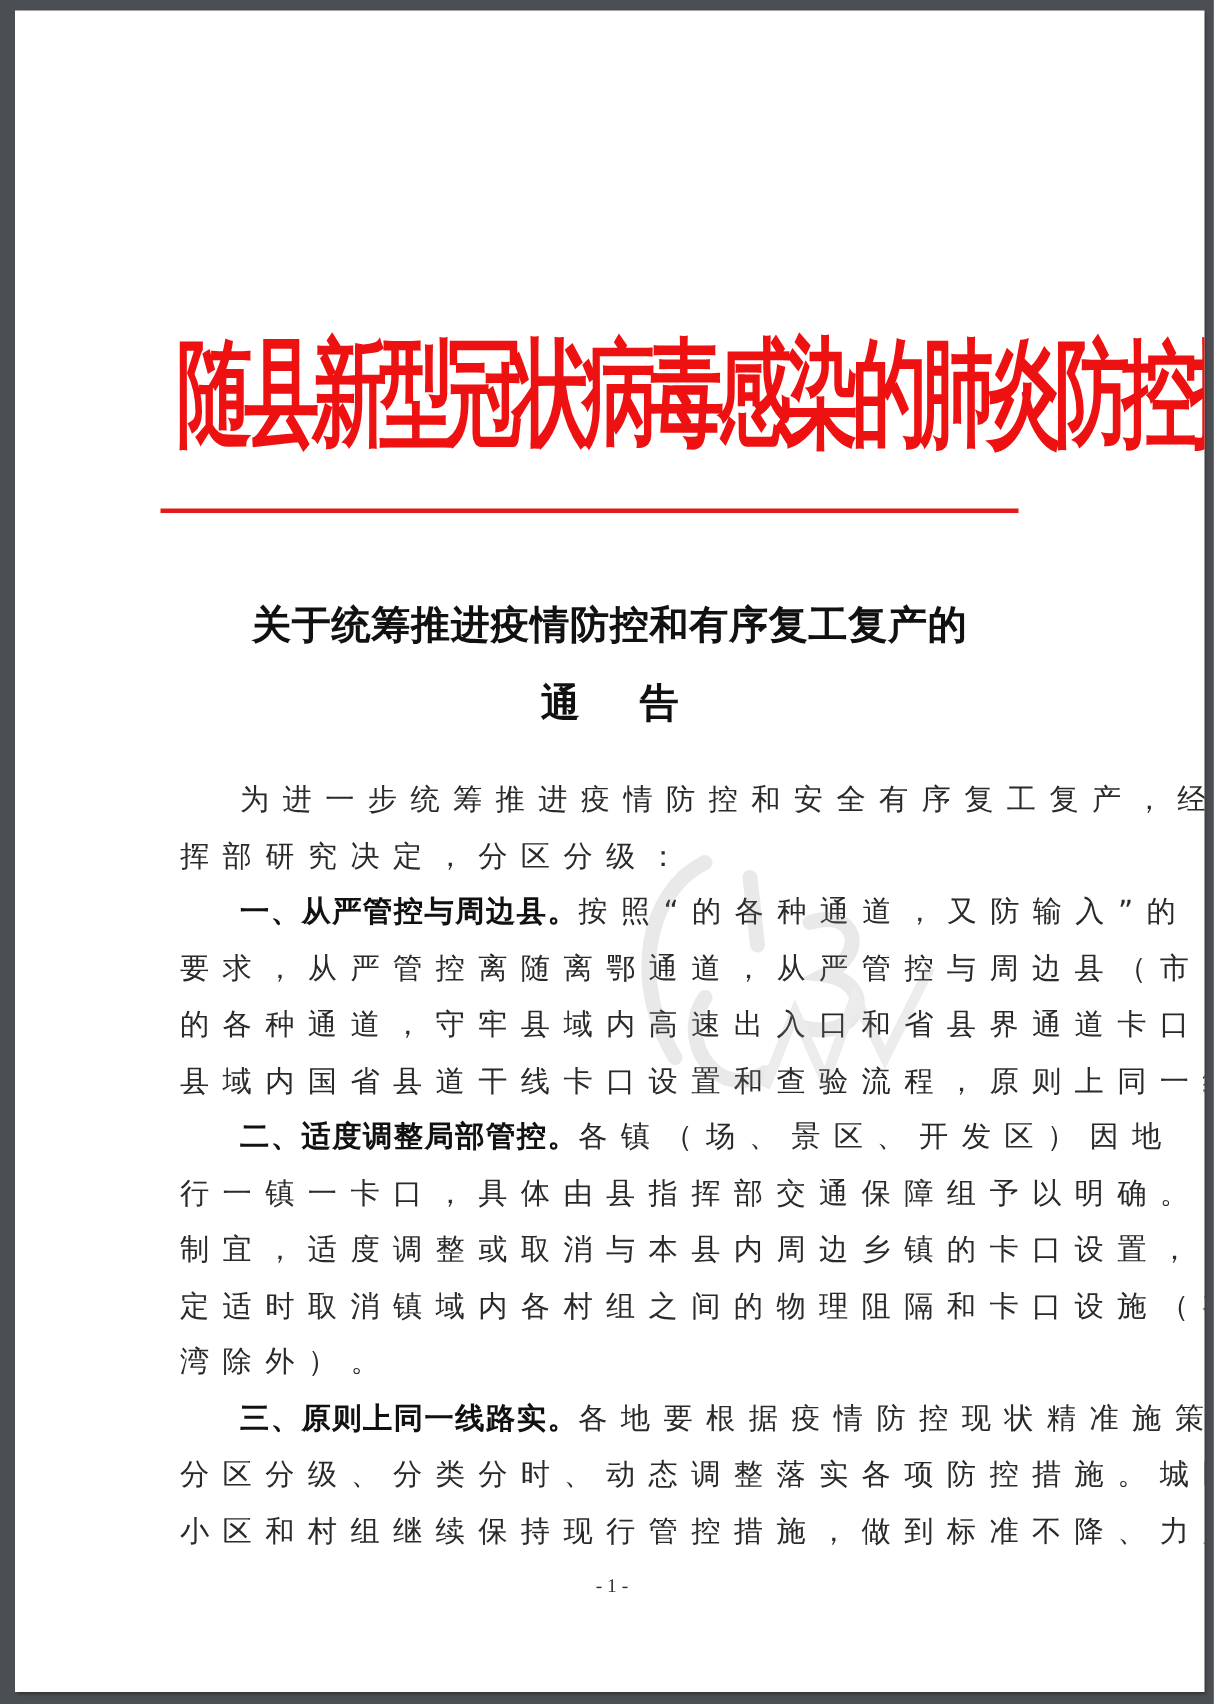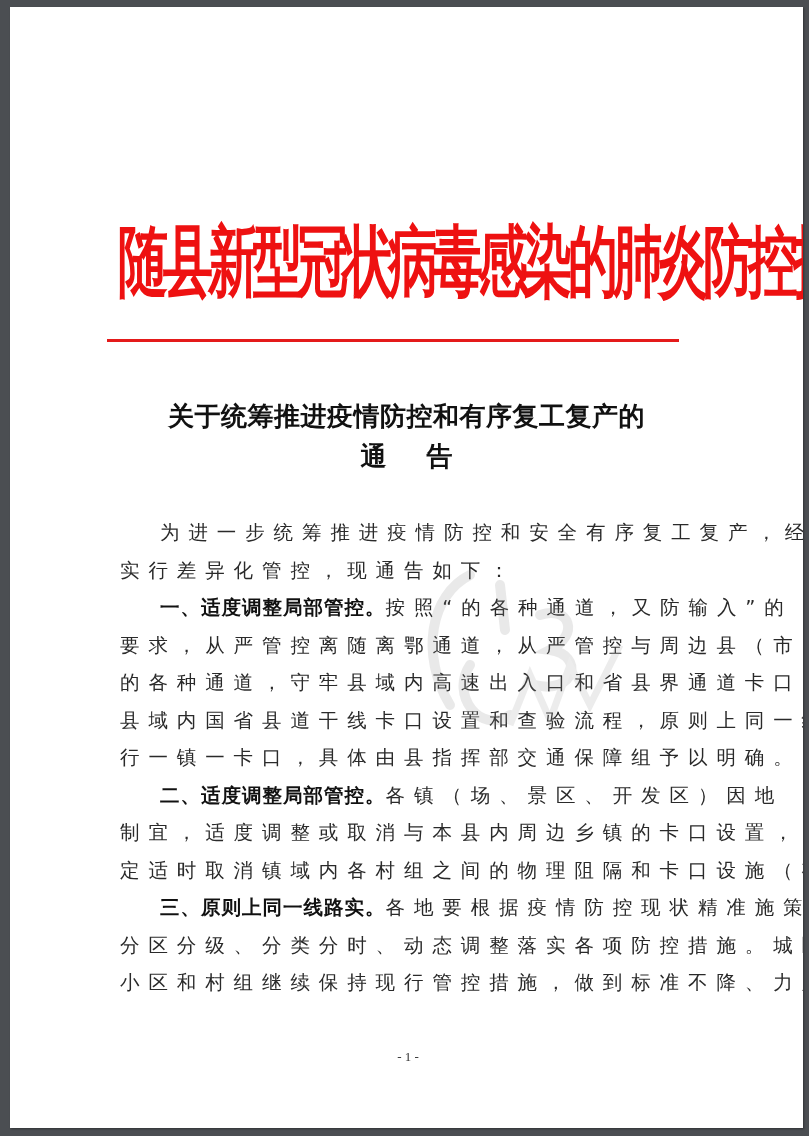--- a/index.html
+++ b/index.html
@@ -56,21 +56,21 @@
       left: 80px;
       width: 633px;
       text-align: center;
       font-family: Liberation Serif, serif;
       font-weight: bold;
       color: #111111;
       font-size: 26px;
       white-space: nowrap;
     }
     .title-1 { top: 392px; letter-spacing: 0.5px; }
-    .title-2 { top: 432px; word-spacing: 0; }
+    .title-2 { top: 444px; word-spacing: 0; }
     .title-2 .gap { display: inline-block; width: 40px; }
     .body {
       position: absolute;
       left: 110px;
       top: 507px;
       width: 575px;
       font-family: "DejaVu Sans", sans-serif;
       color: #2a2a2a;
       font-size: 19.5px;
       line-height: 37.5px;
@@ -116,29 +116,30 @@
     <div class="red-header">随县新型冠状病毒感染的肺炎防控指挥部</div>
     <div class="red-rule"></div>
 
     <div class="doc-title title-1">关于统筹推进疫情防控和有序复工复产的</div>
     <div class="doc-title title-2">
       <span>通</span><span class="gap"></span><span>告</span>
     </div>
 
     <div class="body">
       <span class="line indent"><span>为进一步统筹推进疫情防控和安全有序复工复产，经县指</span></span>
-      <span class="line"><span>实行差异化管控，现通告如下：</span></span>
-      <span class="line indent"><span class="heading">一、适度调整局部管控。</span><span>按照“的各种通道，又防输入”的</span></span>
+      <span class="line"><span>挥部研究决定，分区分级：</span></span>
+      <span class="line indent"><span class="heading">一、从严管控与周边县。</span><span>按照“的各种通道，又防输入”的</span></span>
       <span class="line"><span>要求，从严管控离随离鄂通道，从严管控与周边县（市、区）</span></span>
       <span class="line"><span>的各种通道，守牢县域内高速出入口和省县界通道卡口。优化</span></span>
       <span class="line"><span>县域内国省县道干线卡口设置和查验流程，原则上同一线路实</span></span>
+      <span class="line indent"><span class="heading">二、适度调整局部管控。</span><span>各镇（场、景区、开发区）因地</span></span>
       <span class="line"><span>行一镇一卡口，具体由县指挥部交通保障组予以明确。</span></span>
-      <span class="line indent"><span class="heading">二、适度调整局部管控。</span><span>各镇（场、景区、开发区）因地</span></span>
       <span class="line"><span>制宜，适度调整或取消与本县内周边乡镇的卡口设置，自主确</span></span>
       <span class="line"><span>定适时取消镇域内各村组之间的物理阻隔和卡口设施（有疫村</span></span>
+      <span class="line"><span>湾除外）。</span></span>
       <span class="line indent"><span class="heading">三、原则上同一线路实。</span><span>各地要根据疫情防控现状精准施策，</span></span>
       <span class="line"><span>分区分级、分类分时、动态调整落实各项防控措施。城区（镇）</span></span>
       <span class="line"><span>小区和村组继续保持现行管控措施，做到标准不降、力度不减、</span></span>
     </div>
 
     <svg class="watermark" viewBox="0 0 220 190">
       <g fill="none" stroke="#888" stroke-width="10" stroke-linecap="round">
         <path d="M60 20 C 20 40, 10 100, 40 150"></path>
         <path d="M90 30 L 95 75"></path>
         <path d="M130 60 C 160 50, 170 80, 140 95 C 175 100, 165 140, 125 130"></path>

